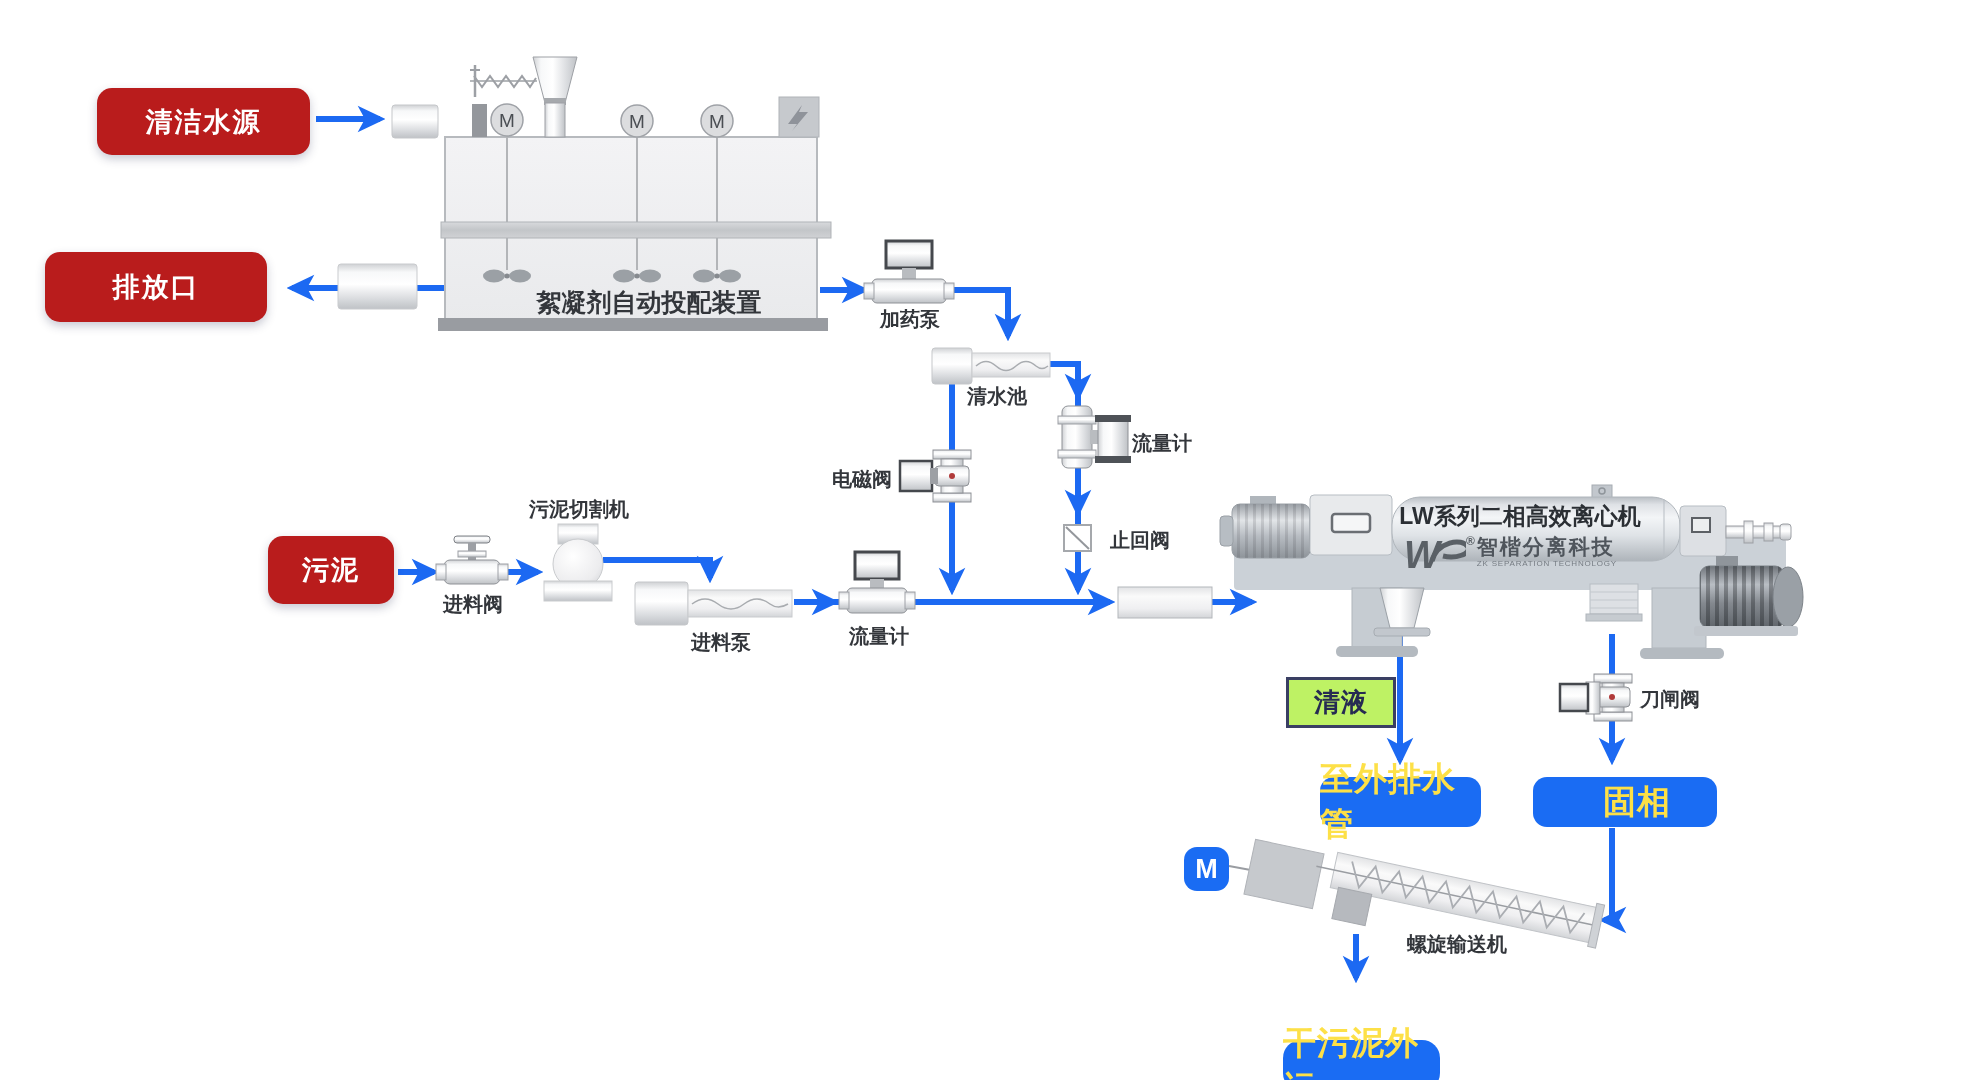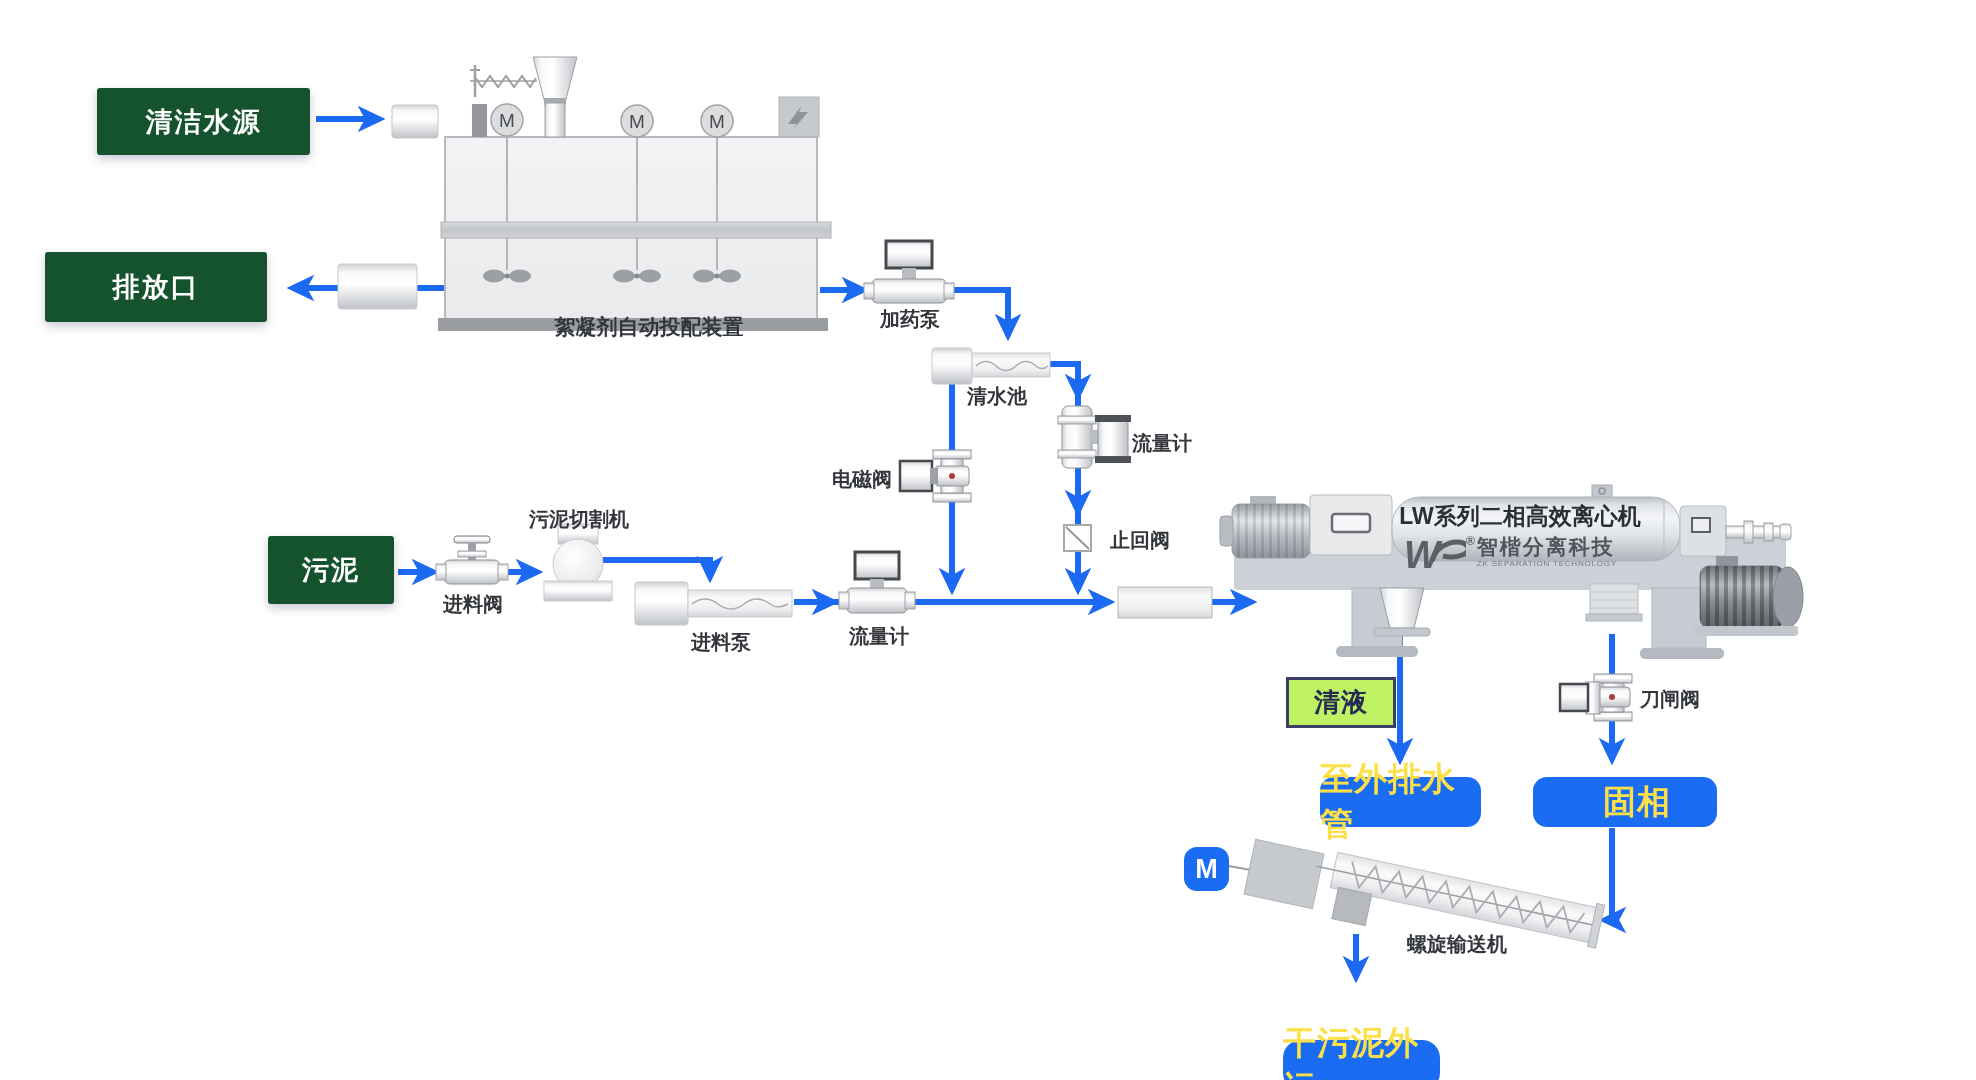--- a/index.html
+++ b/index.html
@@ -1,21 +1,21 @@
 <!DOCTYPE html>
 <html><head>
 <meta charset="utf-8">
 <style>
   html,body{margin:0;padding:0;background:#fff;}
   #canvas{position:relative;width:1976px;height:1080px;background:#fff;overflow:hidden;
           font-family:"Liberation Sans","DejaVu Sans",sans-serif;}
   #scene{position:absolute;left:0;top:0;z-index:1;}
   .abs{position:absolute;z-index:3;}
-  .navy-pill{display:flex;align-items:center;justify-content:center;background:#14532d;color:#fff;
-             border-radius:3px;font-size:27px;font-weight:700;letter-spacing:2px;
+  .navy-pill{display:flex;align-items:center;justify-content:center;background:#b91c1c;color:#fff;
+             border-radius:15px;font-size:27px;font-weight:700;letter-spacing:2px;
              box-shadow:0 4px 10px rgba(38,43,82,.25);}
   .blue-pill{display:flex;align-items:center;justify-content:center;background:#1a6cf3;color:#fde047;
              border-radius:14px;font-size:33px;font-weight:700;letter-spacing:1px;}
   .outline-pill{display:flex;align-items:center;justify-content:center;background:#bef264;color:#262b52;
              border:3px solid #3a3f63;border-radius:0;font-size:26px;font-weight:700;letter-spacing:1px;}
   .m-badge{display:flex;align-items:center;justify-content:center;background:#1a6cf3;color:#fff;
              border-radius:13px;font-size:27px;font-weight:700;}
   .lbl{color:#33363b;font-size:20px;font-weight:700;white-space:nowrap;}
   .ctr{text-align:center;}
   .drum-label{color:#2b2f34;font-size:23px;font-weight:700;white-space:nowrap;text-align:center;}
@@ -324,35 +324,35 @@
     </g>
   </g>
 </svg>
 
   <div class="abs navy-pill" style="left:97px;top:88px;width:213px;height:67px;">清洁水源</div>
 
   <div class="abs navy-pill" style="left:45px;top:252px;width:222px;height:70px;">排放口</div>
 
   <div class="abs navy-pill" style="left:268px;top:536px;width:126px;height:68px;">污泥</div>
 
-  <div class="abs lbl ctr" style="left:445px;top:286px;width:408px;font-size:21px;margin-top:27px;">絮凝剂自动投配装置</div>
+  <div class="abs lbl ctr" style="left:445px;top:286px;width:408px;font-size:25px;">絮凝剂自动投配装置</div>
 
   <div class="abs lbl ctr" style="left:868px;top:306px;width:84px;">加药泵</div>
 
   <div class="abs lbl ctr" style="left:958px;top:383px;width:78px;">清水池</div>
 
   <div class="abs lbl" style="left:832px;top:466px;">电磁阀</div>
 
   <div class="abs lbl" style="left:1132px;top:430px;">流量计</div>
 
   <div class="abs lbl" style="left:1098px;top:527px;margin-left:12px;">止回阀</div>
 
   <div class="abs lbl ctr" style="left:438px;top:591px;width:70px;">进料阀</div>
 
-  <div class="abs lbl ctr" style="left:520px;top:496px;width:118px;margin-top:10px;">污泥切割机</div>
+  <div class="abs lbl ctr" style="left:520px;top:496px;width:118px;">污泥切割机</div>
 
   <div class="abs lbl ctr" style="left:684px;top:629px;width:74px;">进料泵</div>
 
   <div class="abs lbl ctr" style="left:842px;top:623px;width:74px;">流量计</div>
 
   <div class="abs drum-label" style="left:1392px;top:501px;width:256px;">LW系列二相高效离心机</div>
 
   <div class="abs logo" style="left:1404px;top:536px;">
     <svg width="62" height="40">
       <text x="0" y="32" font-size="38" font-style="italic" font-weight="900" fill="#5a6066" font-family="Liberation Sans, sans-serif">W</text>

